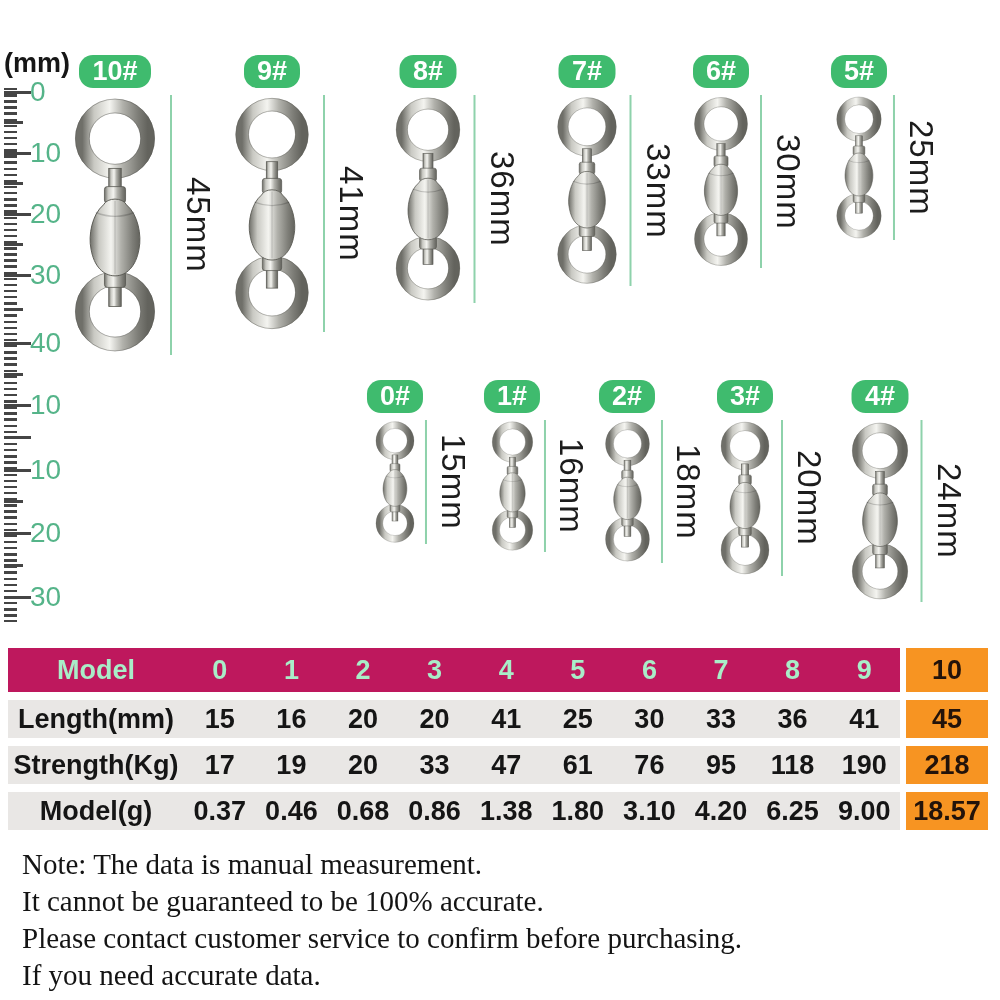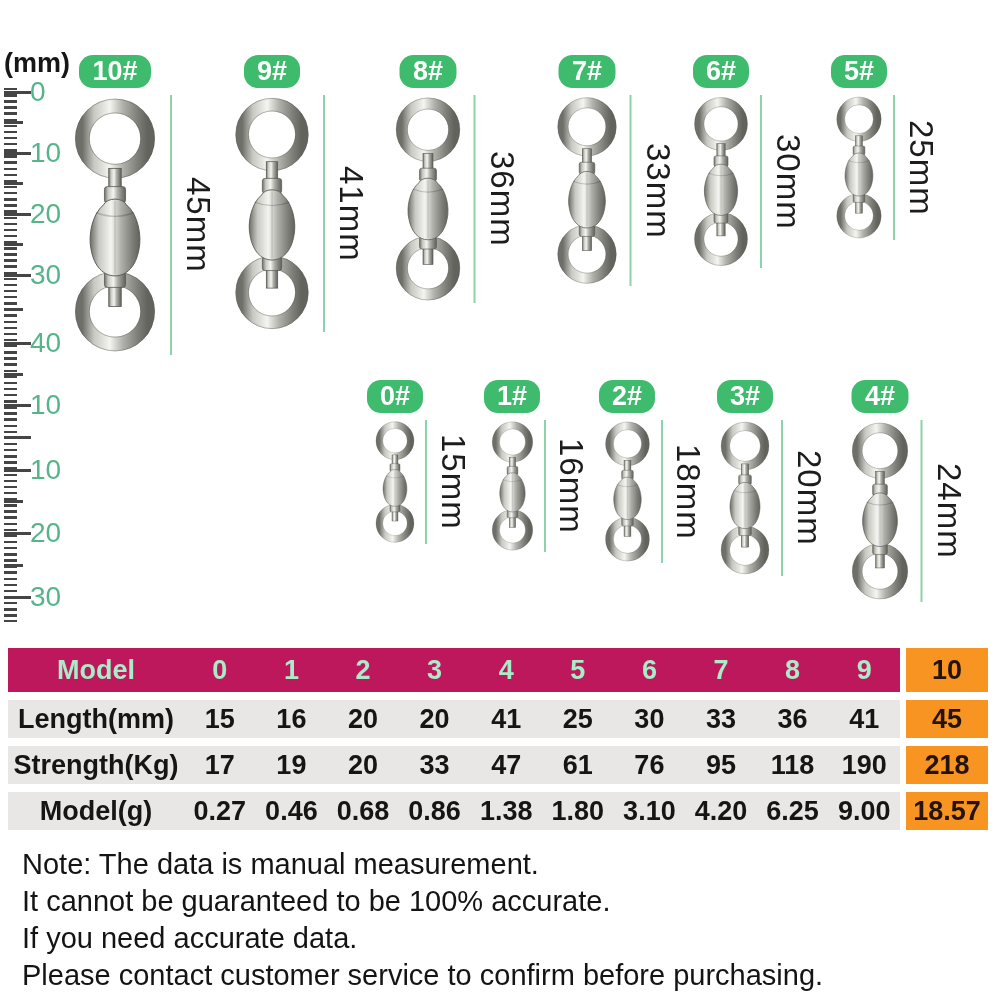--- a/index.html
+++ b/index.html
@@ -33,21 +33,21 @@
   .sdata{background:#e9e7e5;}
   .cell{text-align:center;font-weight:bold;font-size:27px;}
   .shead .cell{color:#a9edc8;}
   .sdata .cell{color:#151515;}
   .ocell{position:absolute;left:898px;right:0;top:0;bottom:0;background:#f79422;
          display:flex;align-items:center;justify-content:center;
          font-weight:bold;font-size:27px;color:#23130a;}
 
   
   .notes{position:absolute;left:22px;top:846px;}
-  .notes p{margin:0;font-size:29px;line-height:37px;color:#141414;}
+  .notes p{margin:0;font-size:29px;line-height:37px;color:#141414;font-family:Liberation Serif, serif;}
 
   .hiddensvg{position:absolute;width:0;height:0;}
 </style>
 </head>
 <body>
 
 <svg class="hiddensvg" aria-hidden="true">
   <defs>
     <linearGradient id="gm" x1="0" y1="0" x2="1" y2="0">
       <stop offset="0" stop-color="#6f6f69"></stop>
@@ -301,36 +301,36 @@
         <div class="cell">95</div>
         <div class="cell">118</div>
         <div class="cell">190</div>
       </div>
       <div class="ocell">218</div>
     </div>
 
     <div class="trow data">
       <div class="strip sdata">
         <div class="cell">Model(g)</div>
-        <div class="cell">0.27</div>
+        <div class="cell">0.37</div>
         <div class="cell">0.46</div>
         <div class="cell">0.68</div>
         <div class="cell">0.86</div>
         <div class="cell">1.38</div>
         <div class="cell">1.80</div>
         <div class="cell">3.10</div>
         <div class="cell">4.20</div>
         <div class="cell">6.25</div>
         <div class="cell">9.00</div>
       </div>
       <div class="ocell">18.57</div>
     </div>
 
   </div>
 
   <div class="notes">
     <p>Note: The data is manual measurement.</p>
     <p>It cannot be guaranteed to be 100% accurate.</p>
+    <p>Please contact customer service to confirm before purchasing.</p>
     <p>If you need accurate data.</p>
-    <p>Please contact customer service to confirm before purchasing.</p>
   </div>
 
 </div>
 
 </body></html>

